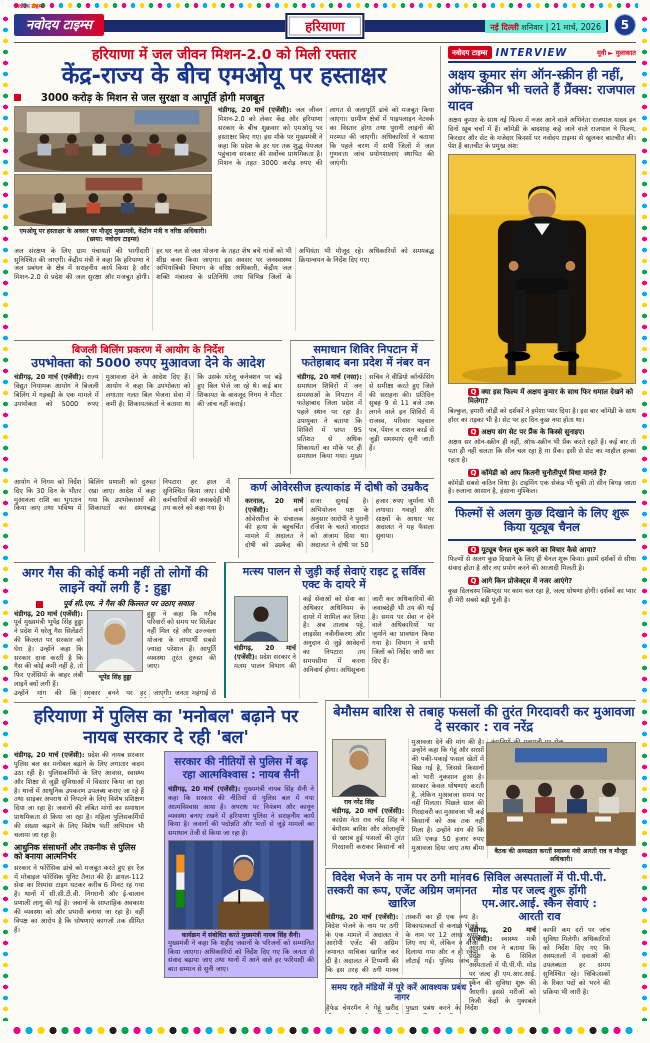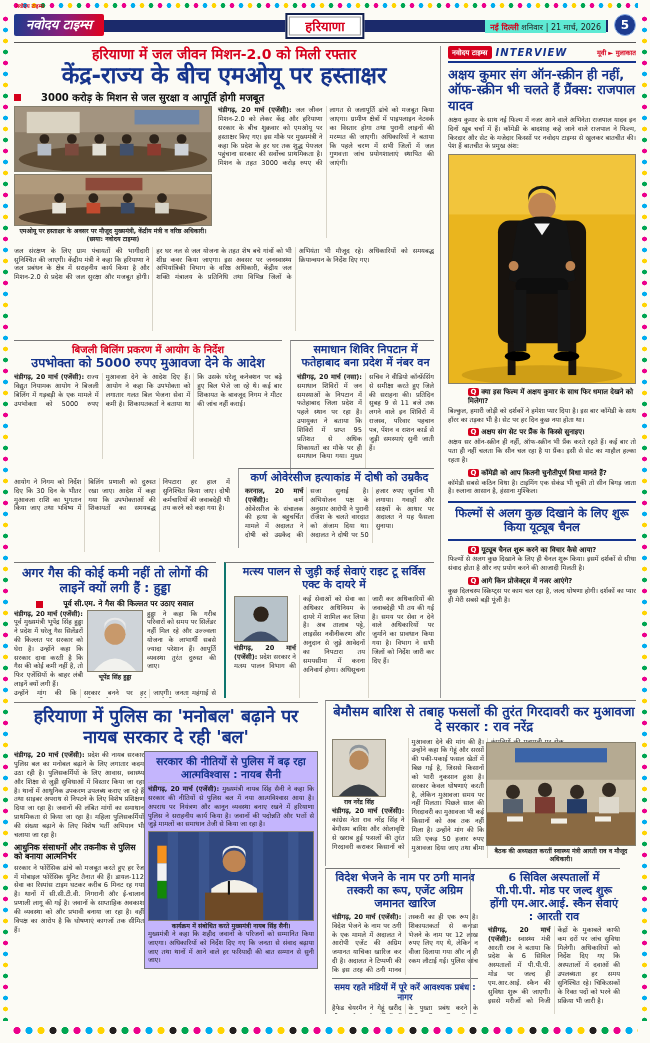--- a/index.html
+++ b/index.html
@@ -56,21 +56,21 @@
   .k-lg { font-size:14px; }
   .k-sm { font-size:10px; }
   .body { font-size:6.6px; line-height:1.34; text-align:justify; color:#1b1b1b; }
   .cols2 { column-count:2; column-gap:7px; column-rule:1px solid #d8d4c8; }
   .cols3 { column-count:3; column-gap:7px; column-rule:1px solid #d8d4c8; }
   .dl { font-weight:bold; }
   .cap { font-size:6.2px; font-weight:bold; color:#222; text-align:center; line-height:1.25; margin-top:1px; }
   figure { margin:0; }
   .ph { display:block; width:100%; border:1px solid #857f6d; background:#999; }
   .hl { display:flex; align-items:flex-start; gap:20px; font-size:10px; font-weight:bold; color:#111; margin:3px 0 2px; line-height:1.2; }
-  .hl-c { justify-content:center; font-size:7.5px; }
+  .hl-c { justify-content:center; font-size:7.5px;font-style:italic; }
   .sq { width:7px; height:7px; background:#d6001c; flex:none; margin-top:2px; display:inline-block; }
   .fig-inline { float:left; width:54px; margin:1px 4px 2px 0; }
 
   
   #lead { left:14px; top:46px; width:420px; height:292px; }
   .lead-row { display:flex; gap:6px; margin-top:2px; }
   .lead-row figure { width:198px; flex:none; }
   .lead-b1 { flex:1; height:132px; }
   .ph1 { height:66px; } .ph2 { height:52px; margin-top:2px; }
   .lead-b2 { margin-top:4px; height:84px; }
@@ -88,53 +88,53 @@
   .qmark { background:#d6001c; color:#fff; font-weight:bold; font-size:7px; padding:0 2.5px; border-radius:2px; }
   .qa-a { font-size:6.6px; line-height:1.32; text-align:justify; color:#1b1b1b; margin-top:1px; }
   .iv-quote { color:#16348c; font-weight:bold; font-size:11.5px; text-align:center; border-top:2px solid #16348c; border-bottom:2px solid #16348c; padding:4px 2px; margin:5px 0; line-height:1.2; }
 
   
   #elec { left:14px; top:340px; width:268px; height:134px; }
   #elec .body { margin-top:3px; height:86px; }
   #elec2 { left:14px; top:478px; width:216px; height:80px; }
   #samadhan { left:290px; top:340px; width:144px; height:134px; border-left:1px solid #999; padding-left:6px; }
   #samadhan .body { margin-top:3px; height:96px; }
-  #karn { left:238px; top:468px; width:196px; height:80px; border-left:1px solid #999; padding-left:6px; }
+  #karn { left:238px; top:478px; width:196px; height:80px; border-left:1px solid #999; padding-left:6px; }
   #karn .body { margin-top:2px; height:56px; }
 
   #hooda { left:14px; top:562px; width:202px; height:136px; }
   .hooda-row { display:flex; gap:4px; margin-top:2px; }
   .hooda-c1, .hooda-c2 { flex:1; height:76px; }
   .hooda-row figure { width:56px; flex:none; }
   .hooda-b3 { margin-top:3px; height:36px; }
 
   #matsya { left:224px; top:562px; width:210px; height:136px; border-left:2px solid #0f766e; padding-left:8px; }
   #matsya .body { margin-top:3px; height:106px; }
 
   
   #rains { left:325px; top:700px; width:311px; height:166px; border-left:1px solid #999; padding-left:6px; }
   .rains-b { width:152px; height:120px; margin-top:3px; }
 
   #police { left:14px; top:702px; width:304px; height:312px; }
   .police-h { font-size:17.5px; }
-  .police-row { display:flex; gap:0; margin-top:4px; }
+  .police-row { display:flex; gap:20px; margin-top:4px; }
   .police-left { width:130px; flex:none; }
   .subh { font-size:8px; font-weight:bold; color:#111; text-align:left; margin:3px 0 2px; line-height:1.2; }
   .saini-box { flex:1; border:1px solid #777; padding:3px; background:#c4b5fd; }
   .saini-h { font-size:10.5px; border-bottom:1px solid #bbb; padding-bottom:2px; margin-bottom:2px; }
   .saini-ph { height:90px; margin-top:2px; }
 
-  #videsh { left:325px; top:868px; width:153px; height:146px; border-left:1px solid #999; padding-left:6px; }
+  #videsh { left:325px; top:868px; width:153px; height:146px; border-left:1px solid #999; padding-left:0; }
   .videsh-b { margin-top:2px; height:62px; }
   .nagar { margin-top:3px; }
   .nagar-b { margin-top:2px; height:30px; }
 
   #mriphoto { left:486px; top:742px; width:150px; height:124px; }
   .mri-ph { height:104px; }
-  #mri { left:470px; top:868px; width:150px; height:146px; border-left:1px solid #999; padding-left:17px; }
+  #mri { left:460px; top:868px; width:150px; height:146px; border-left:1px solid #999; padding-left:8px; }
   .mri-b { margin-top:2px; height:96px; }
 </style>
 </head>
 <body>
 
 <div class="page">
 
   <div class="dots-top"></div>
   <div class="dots-left"></div>
   <div class="dots-right"></div>

